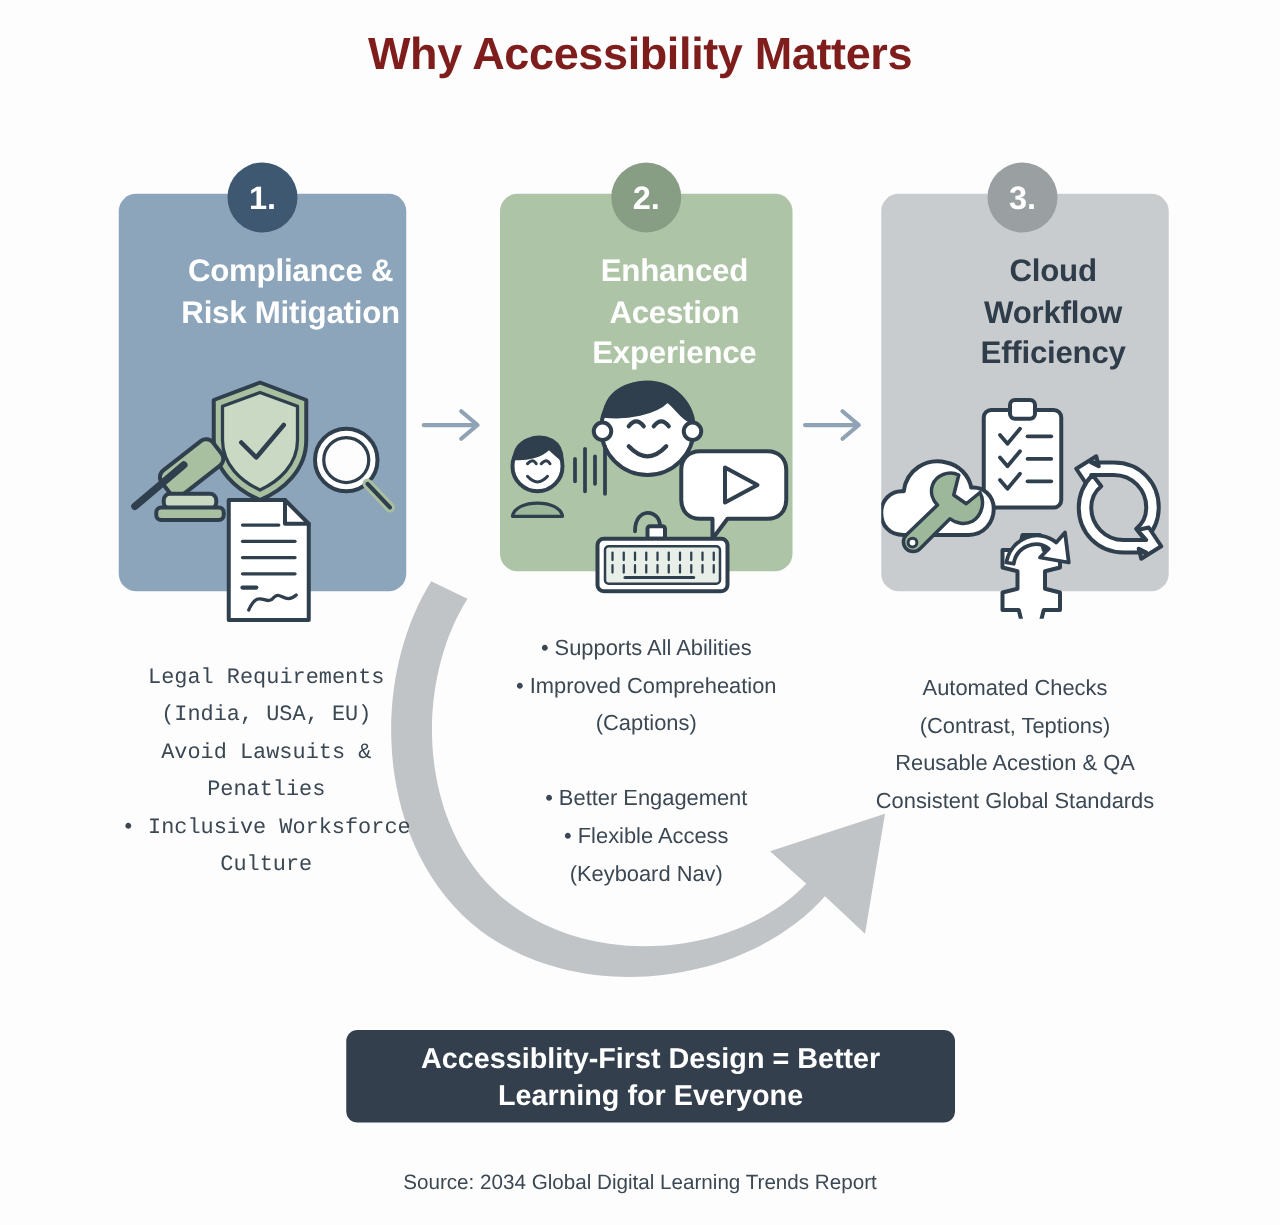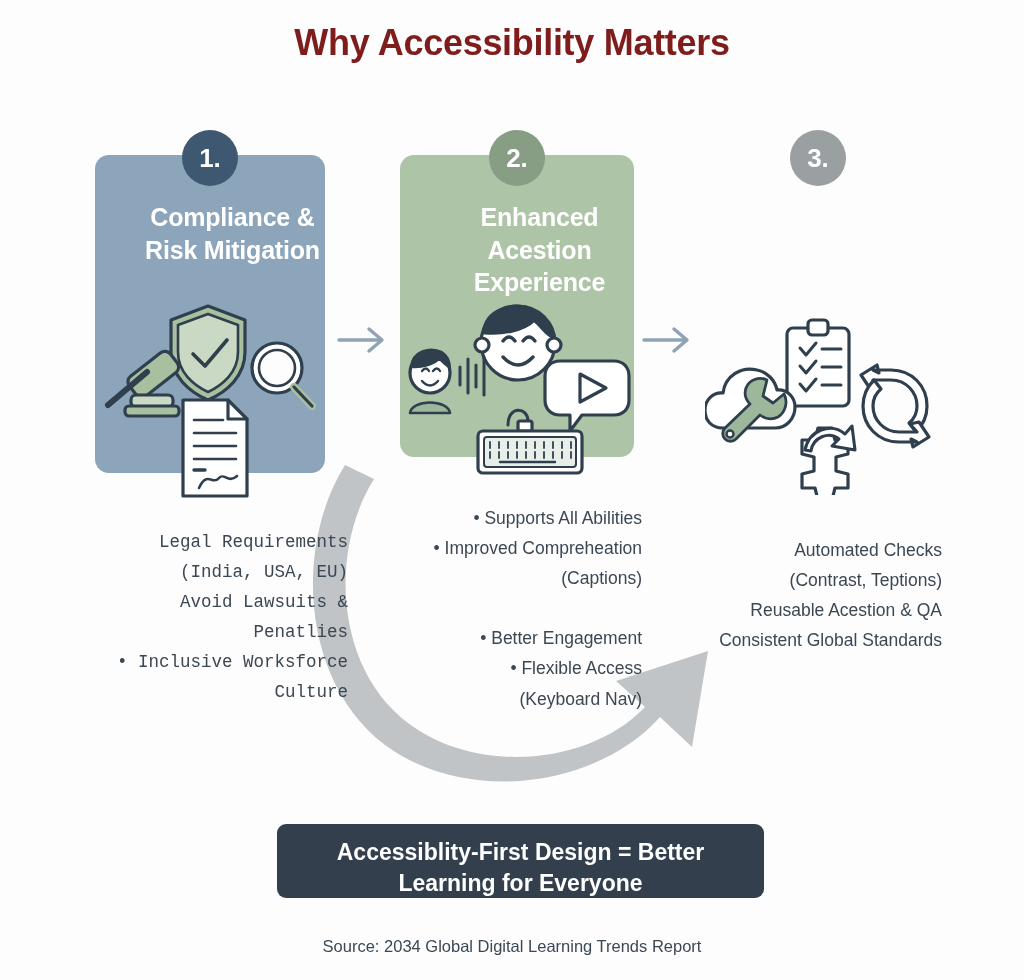--- a/index.html
+++ b/index.html
@@ -60,35 +60,35 @@
   .conn{ position:absolute; z-index:4; }
   .cnA{ left:333px; top:320px; }
   .cnB{ left:638px; top:320px; }
 
   
   #bigarrow{ position:absolute; left:300px; top:455px; z-index:1; }
 
   
   .coltext{
     position:absolute; z-index:3;
-    text-align:right;
+    text-align:center;
     font-size:17.5px; line-height:1.72;
     color:#3b4854;
     white-space:pre-line;
   }
   .t1{ left:78px;  top:527px; width:270px;font-family:Liberation Mono, monospace; }
   .t2{ left:392px; top:503px; width:250px; }
   .t3{ left:682px; top:535px; width:260px; }
 
   
   #banner{
     position:absolute; left:277px; top:824px;
     width:487px; height:74px;
     background:#333f4d; border-radius:9px;
-    display:flex; align-items:flex-end; justify-content:center;
+    display:flex; align-items:center; justify-content:center;
     z-index:7;
   }
   #banner-text{
     color:#fff; font-size:23px; font-weight:bold;
     text-align:center; line-height:1.32; white-space:pre-line;
   }
 
   
   #source{
     position:absolute; left:0; top:937px; width:1024px;
@@ -238,20 +238,25 @@
     </g>
   </svg>
 
   <svg class="conn cnB" width="60" height="40" viewBox="0 0 60 40">
     <g stroke="#8fa3b5" stroke-width="3.4" fill="none" stroke-linecap="round" stroke-linejoin="round">
       <line x1="6" y1="20" x2="48" y2="20"></line>
       <polyline points="36,9 49,20 36,31"></polyline>
     </g>
   </svg>
 
+  <div class="card c3">
+    <div class="card-title">Cloud
+Workflow
+Efficiency</div>
+  </div>
   <div class="badge b3">3.</div>
 
   <svg class="icons ic3" viewBox="0 0 230 185">
     <g fill="none" stroke="#2f3f4d" stroke-width="3.2" stroke-linecap="round" stroke-linejoin="round">
 
       <g>
         <rect x="82" y="18" width="62" height="78" rx="6" fill="#ffffff"></rect>
         <rect x="103" y="10" width="20" height="15" rx="4" fill="#ffffff"></rect>
         <path d="M95 38 L101 45 L111 33" stroke-width="3"></path>
         <line x1="117" y1="39" x2="136" y2="39" stroke-width="3"></line>

